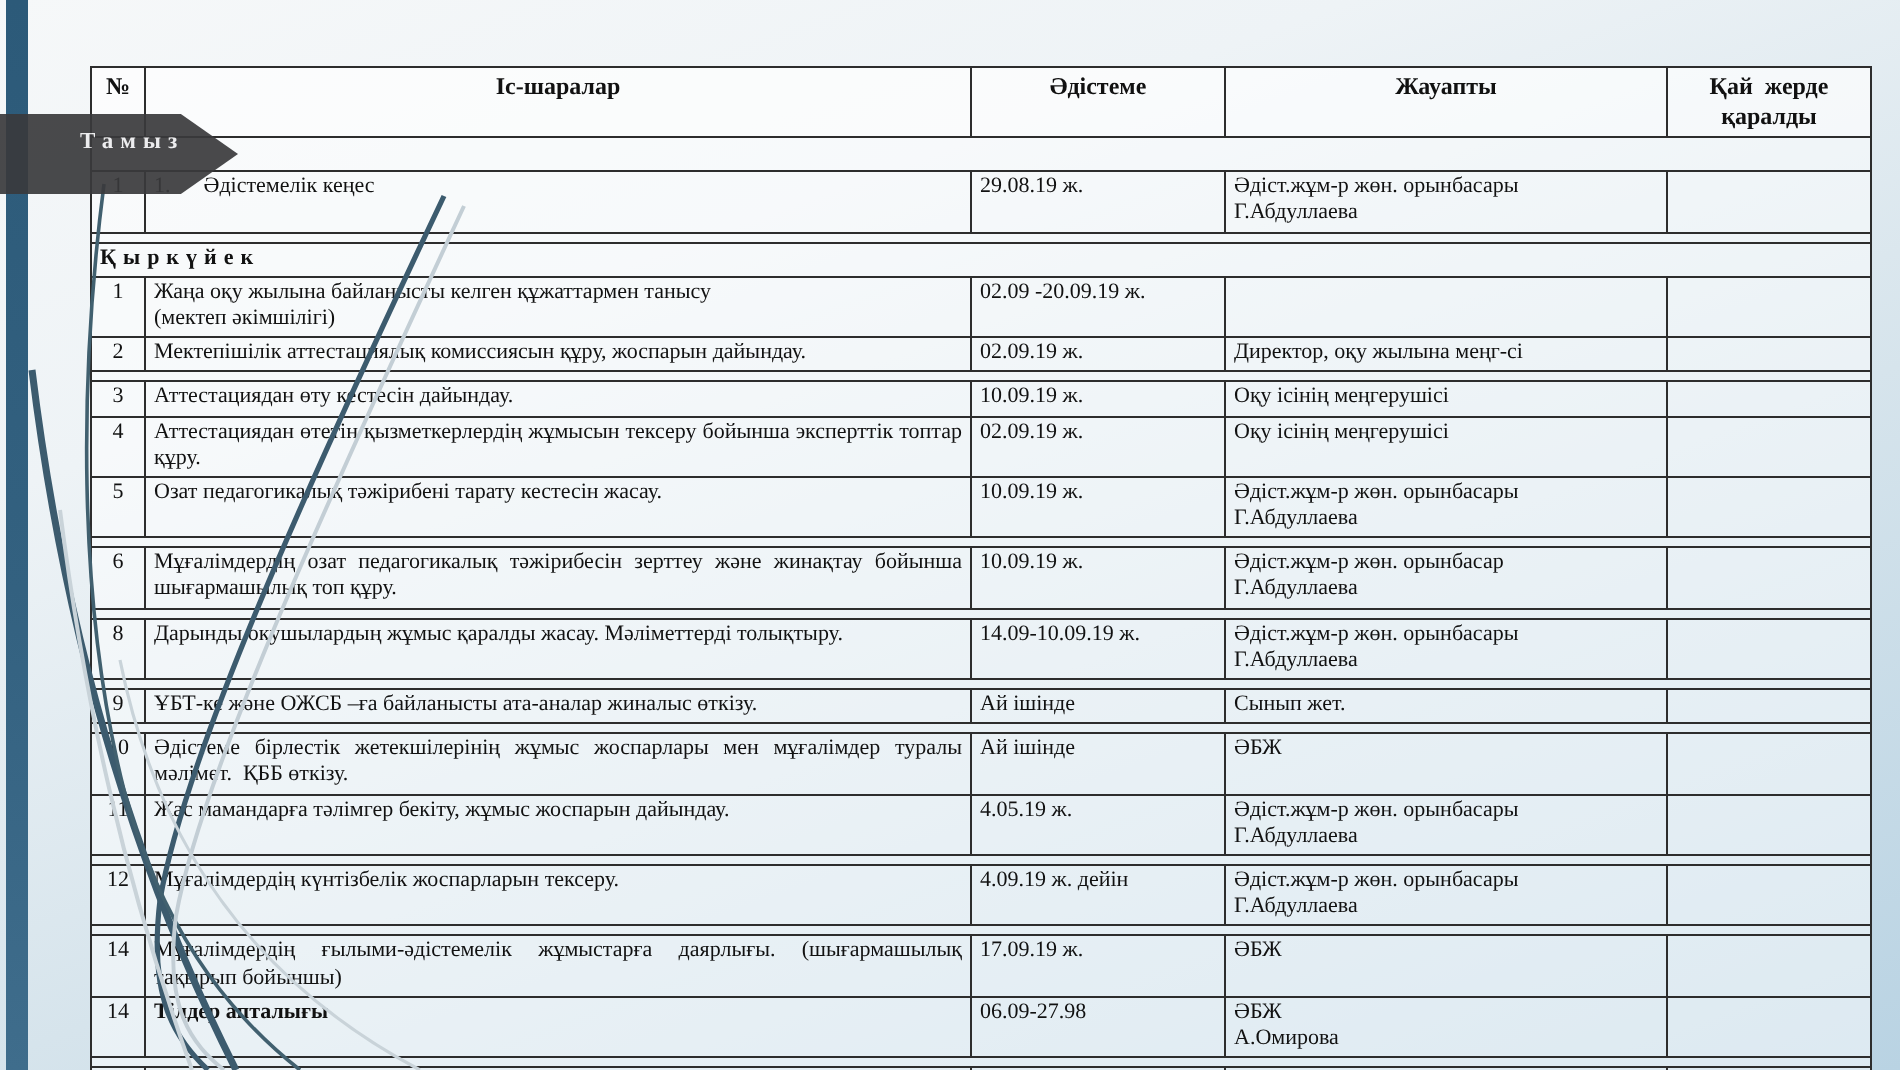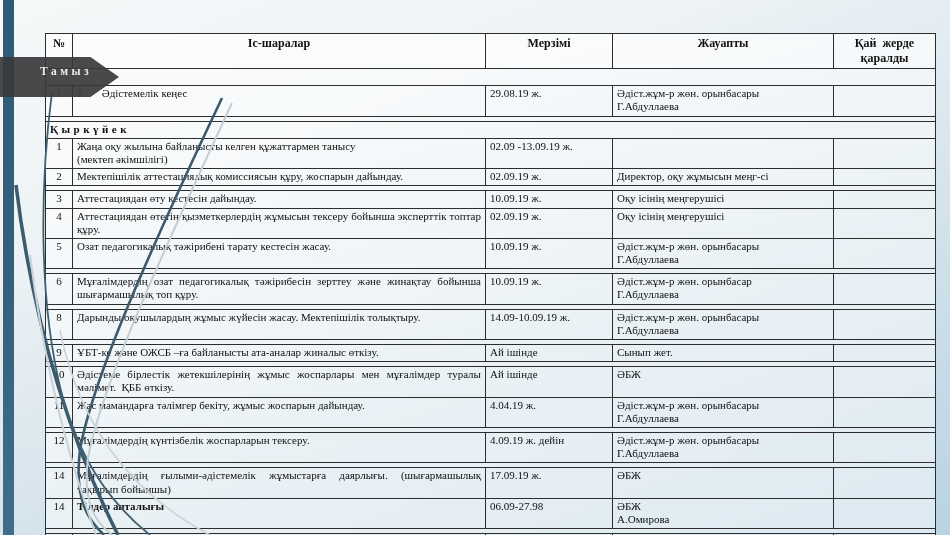--- a/index.html
+++ b/index.html
@@ -72,21 +72,21 @@
         <col style="width:27px">
         <col style="width:413px">
         <col style="width:127px">
         <col style="width:221px">
         <col style="width:102px">
       </colgroup>
       <thead>
         <tr>
           <th>№</th>
           <th>Іс-шаралар</th>
-          <th>Мерзімі</th>
+          <th>Әдістеме</th>
           <th>Жауапты</th>
           <th>Қай  жерде қаралды</th>
         </tr>
       </thead>
       <tbody>
           <tr>
             <td colspan="5" class="section-title hidden-under-arrow">Тамыз</td>
           </tr>
           <tr>
             <td class="c-no">1</td>
@@ -99,29 +99,29 @@
           <tr class="spacer-row">
             <td colspan="5"></td>
           </tr>
           <tr>
             <td colspan="5" class="section-title">Қыркүйек</td>
           </tr>
           <tr>
             <td class="c-no">1</td>
             <td class="c-act">Жаңа оқу жылына байланысты келген құжаттармен танысу
 (мектеп әкімшілігі)</td>
-            <td class="c-date">02.09 -13.09.19 ж.</td>
+            <td class="c-date">02.09 -20.09.19 ж.</td>
             <td class="c-resp"></td>
             <td class="c-where"></td>
           </tr>
           <tr>
             <td class="c-no">2</td>
             <td class="c-act">Мектепішілік аттестациялық комиссиясын құру, жоспарын дайындау.</td>
             <td class="c-date">02.09.19 ж.</td>
-            <td class="c-resp">Директор, оқу жұмысын меңг-сі</td>
+            <td class="c-resp">Директор, оқу жылына меңг-сі</td>
             <td class="c-where"></td>
           </tr>
           <tr class="spacer-row">
             <td colspan="5"></td>
           </tr>
           <tr>
             <td class="c-no">3</td>
             <td class="c-act">Аттестациядан өту кестесін дайындау.</td>
             <td class="c-date">10.09.19 ж.</td>
             <td class="c-resp">Оқу ісінің меңгерушісі</td>
@@ -151,21 +151,21 @@
             <td class="c-date">10.09.19 ж.</td>
             <td class="c-resp">Әдіст.жұм-р жөн. орынбасар
 Г.Абдуллаева</td>
             <td class="c-where"></td>
           </tr>
           <tr class="spacer-row">
             <td colspan="5"></td>
           </tr>
           <tr>
             <td class="c-no">8</td>
-            <td class="c-act">Дарынды оқушылардың жұмыс жүйесін жасау. Мектепішілік толықтыру.</td>
+            <td class="c-act">Дарынды оқушылардың жұмыс қаралды жасау. Мәліметтерді толықтыру.</td>
             <td class="c-date">14.09-10.09.19 ж.</td>
             <td class="c-resp">Әдіст.жұм-р жөн. орынбасары
 Г.Абдуллаева</td>
             <td class="c-where"></td>
           </tr>
           <tr class="spacer-row">
             <td colspan="5"></td>
           </tr>
           <tr>
             <td class="c-no">9</td>
@@ -180,21 +180,21 @@
           <tr>
             <td class="c-no">10</td>
             <td class="c-act">Әдістеме бірлестік жетекшілерінің жұмыс жоспарлары мен мұғалімдер туралы мәлімет.  ҚББ өткізу.</td>
             <td class="c-date">Ай ішінде</td>
             <td class="c-resp">ӘБЖ</td>
             <td class="c-where"></td>
           </tr>
           <tr>
             <td class="c-no">11</td>
             <td class="c-act">Жас мамандарға тәлімгер бекіту, жұмыс жоспарын дайындау.</td>
-            <td class="c-date">4.04.19 ж.</td>
+            <td class="c-date">4.05.19 ж.</td>
             <td class="c-resp">Әдіст.жұм-р жөн. орынбасары
 Г.Абдуллаева</td>
             <td class="c-where"></td>
           </tr>
           <tr class="spacer-row">
             <td colspan="5"></td>
           </tr>
           <tr>
             <td class="c-no">12</td>
             <td class="c-act">Мұғалімдердің күнтізбелік жоспарларын тексеру.</td>

